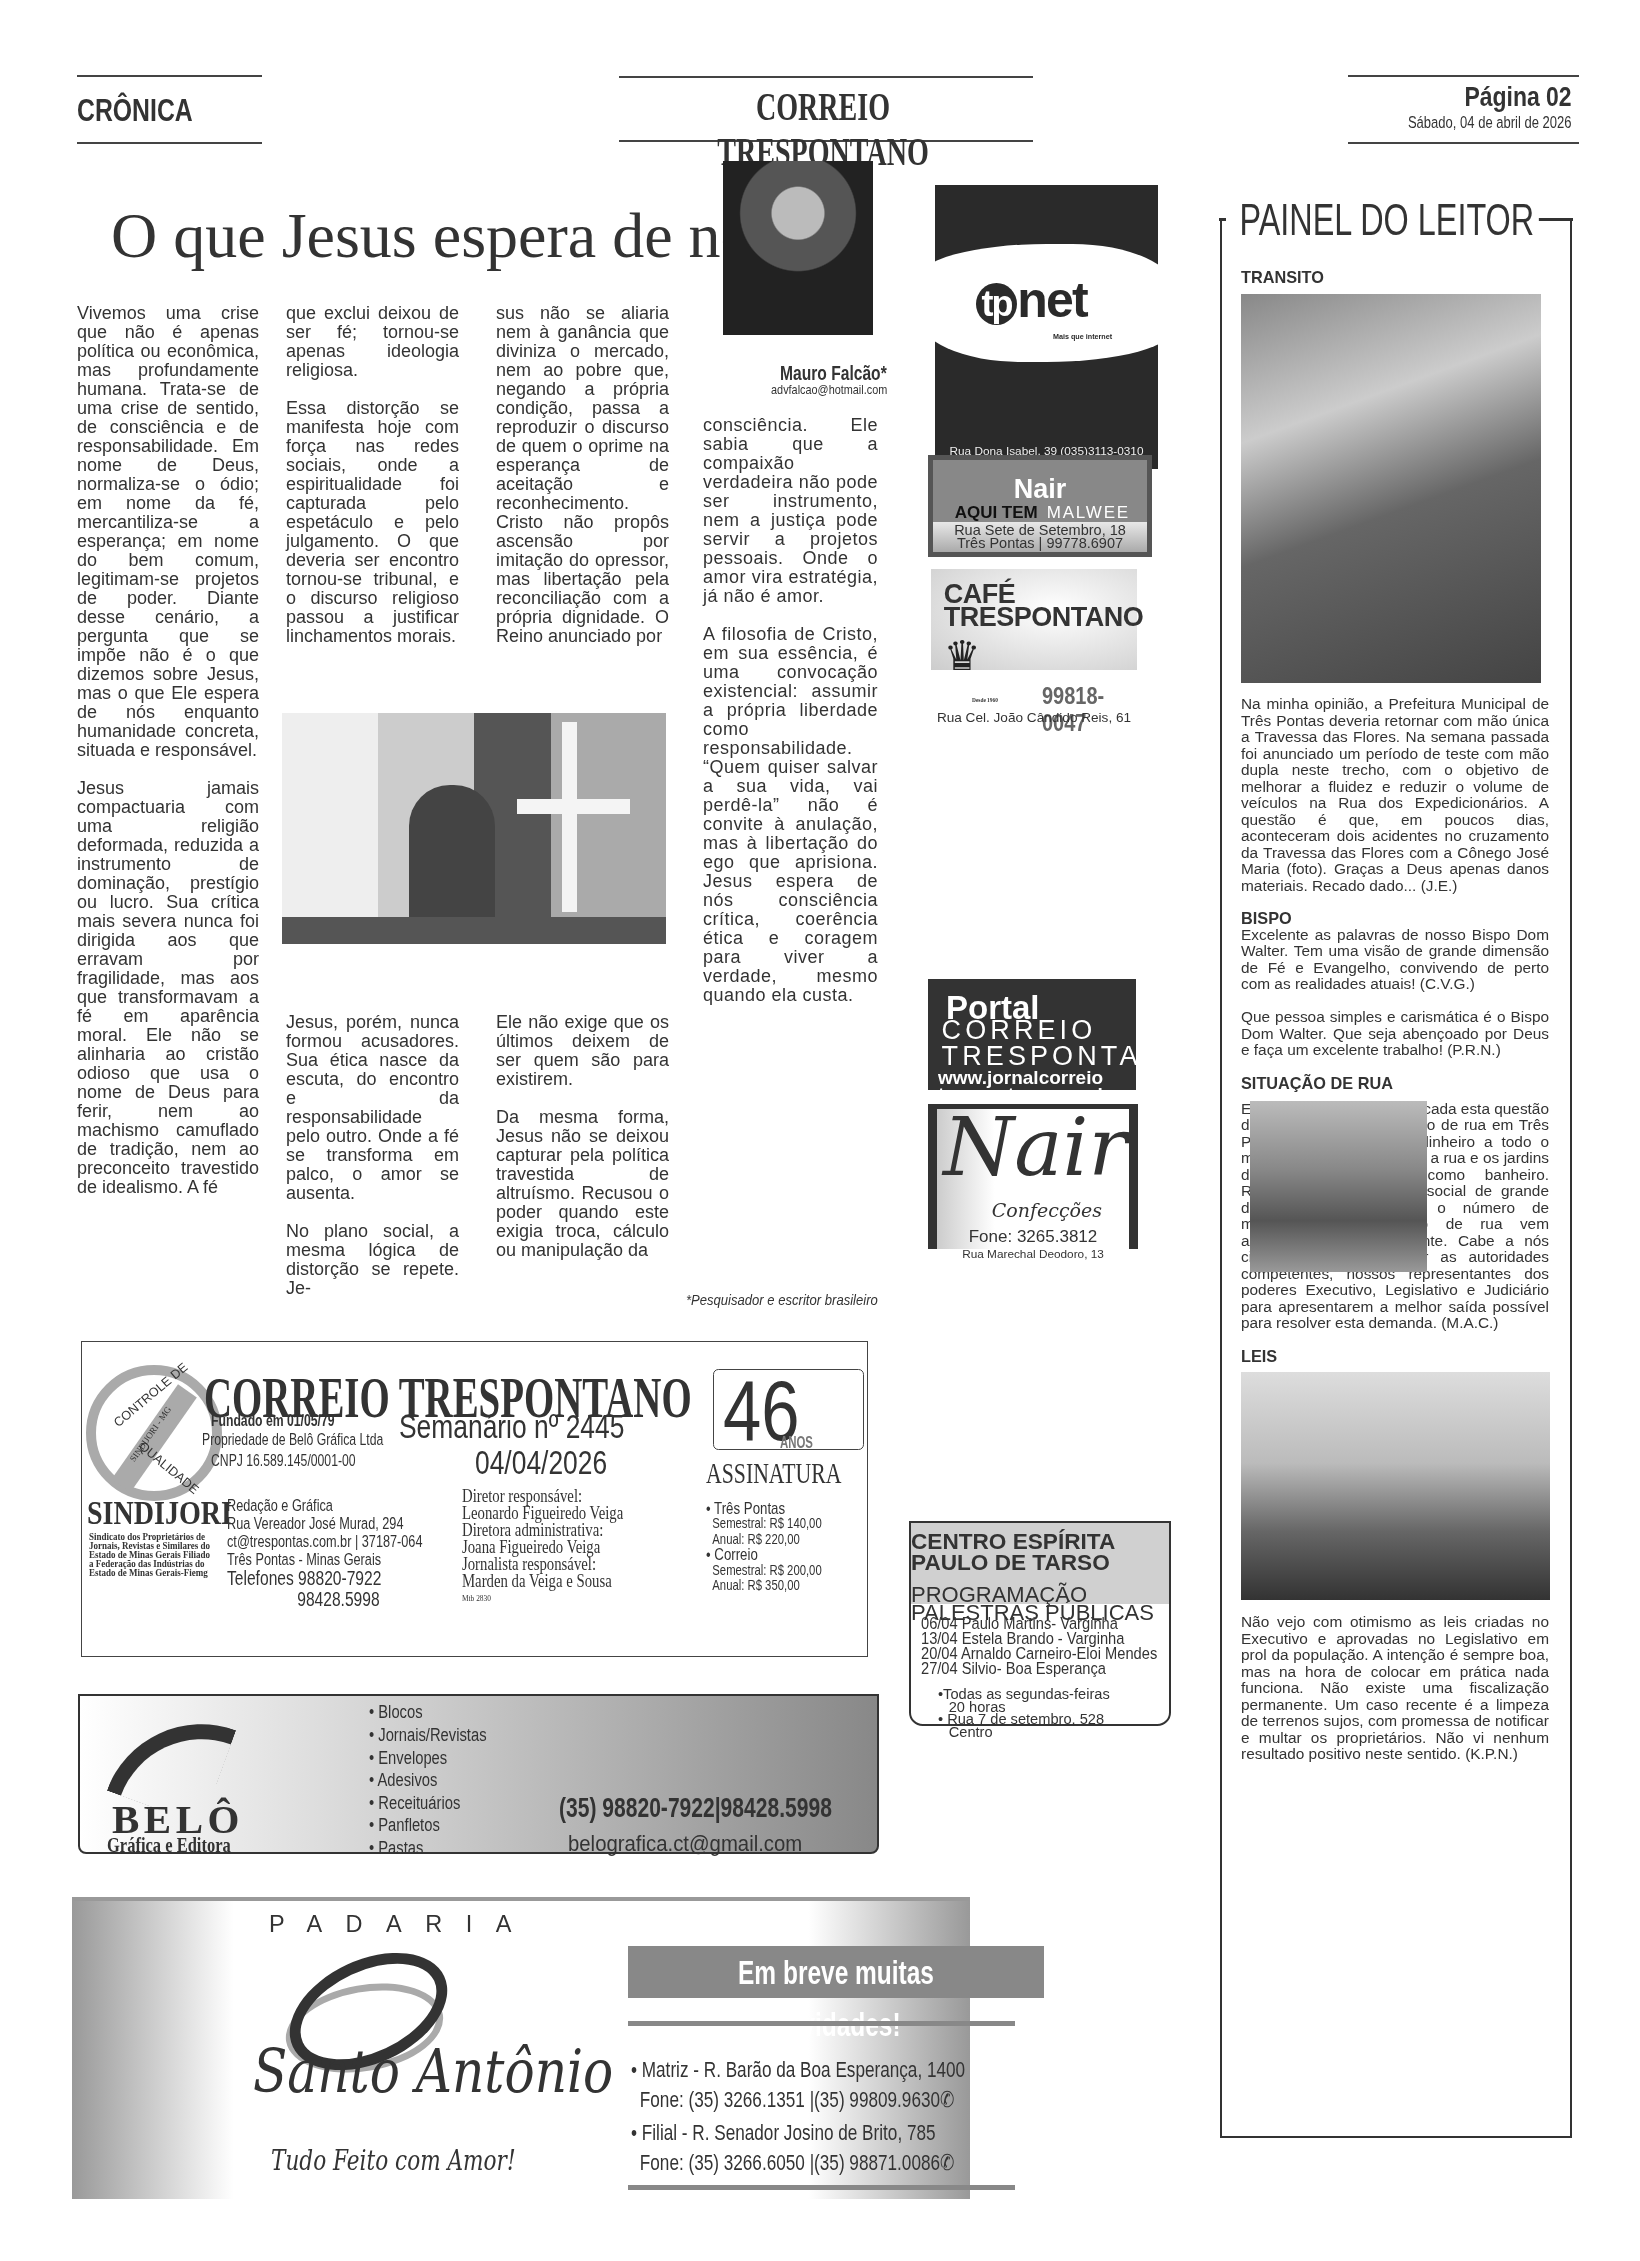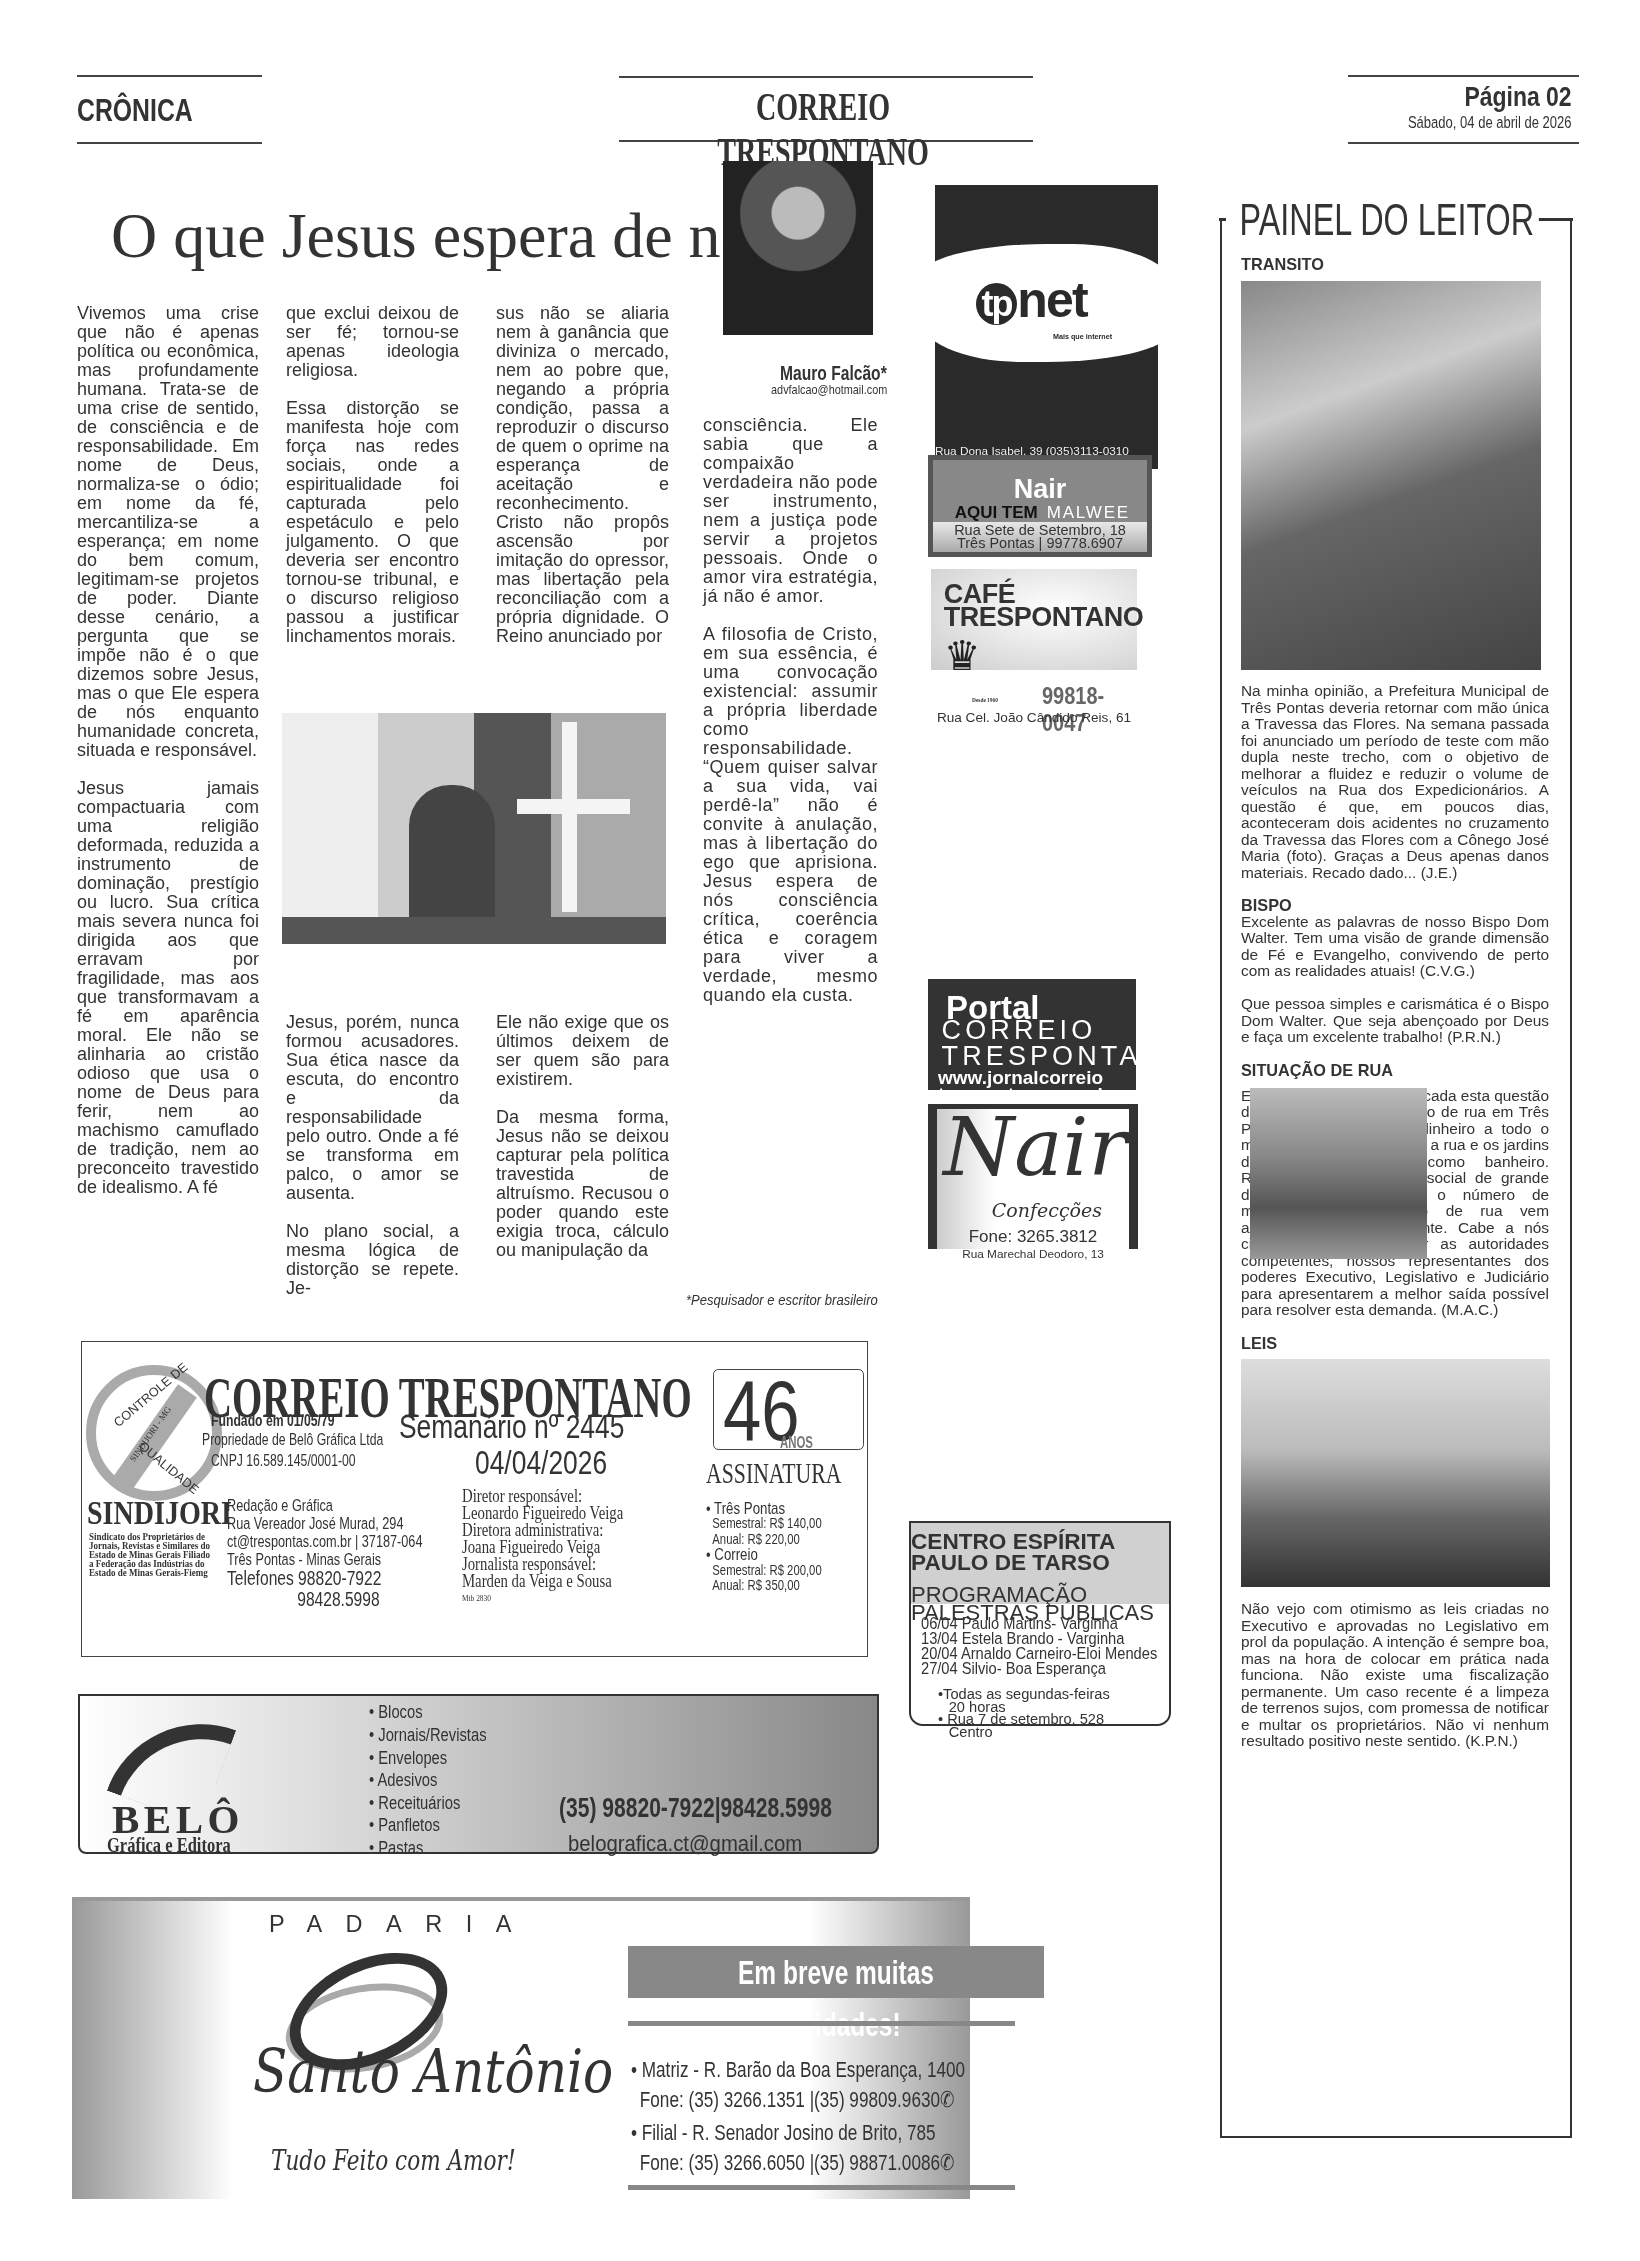--- a/index.html
+++ b/index.html
@@ -18,21 +18,21 @@
   .author-name{position:absolute;right:753px;top:362px;font-weight:bold;font-size:20px;transform:scaleX(0.78);transform-origin:right top;}
   .author-mail{position:absolute;right:753px;top:382px;font-size:13.6px;transform:scaleX(0.8);transform-origin:right top;}
   .footnote{position:absolute;right:762px;top:1291px;font-style:italic;font-size:15.4px;transform:scaleX(0.85);transform-origin:right top;}
   
   .ad{position:absolute;}
   .tpnet{left:935px;top:185px;width:223px;height:284px;background:#2a2a2a;overflow:hidden;}
   .tpnet .wave{position:absolute;left:-18px;right:-18px;top:59px;height:118px;background:#fff;border-radius:50% 40% 50% 40%/30% 40% 30% 40%;}
   .tpnet .logo{position:absolute;left:41px;top:86px;font-weight:bold;font-size:50px;color:#2a2a2a;letter-spacing:-1.8px;}
   .tpnet .logo .tp{display:inline-block;background:#2a2a2a;color:#fff;border-radius:50%;padding:0 5.4px;font-size:36px;vertical-align:middle;}
   .tpnet .tag{position:absolute;left:118px;top:147px;font-size:7.2px;font-weight:bold;color:#2a2a2a;}
-  .tpnet .addr{position:absolute;left:0;right:0;bottom:11.3px;color:#eee;font-size:11.8px;}
+  .tpnet .addr{position:absolute;left:0;right:0;bottom:11.3px;text-align:center;color:#eee;font-size:11.8px;}
   .nair1{left:928px;top:455px;width:224px;height:102px;background:#555;padding:0;}
   .nair1 .inner{position:absolute;left:5.4px;top:5.4px;right:5.4px;bottom:5.4px;background:#888;}
   .nair1 .name{position:absolute;left:0;right:0;top:13.6px;text-align:center;color:#fff;font-weight:bold;font-size:27px;}
   .nair1 .aqui{position:absolute;left:13.6px;right:9px;top:43px;text-align:center;font-weight:bold;font-size:17px;color:#111;}
   .nair1 .aqui span{color:#fff;font-weight:normal;letter-spacing:1.8px;margin-left:9px;}
   .nair1 .bot{position:absolute;left:0;right:0;bottom:0;height:28px;background:linear-gradient(#e8e8e8,#aaa);text-align:center;font-size:14.5px;line-height:13.6px;color:#333;padding-top:1.8px;}
   .cafe{left:931px;top:569px;width:206px;height:101px;background:radial-gradient(ellipse at 60% 40%,#fff,#ccc);padding:0;}
   .cafe .t1{position:absolute;left:12.7px;top:13.6px;font-weight:bold;font-size:27px;line-height:23.5px;color:#333;letter-spacing:-0.5px;}
   .cafe .crown{position:absolute;left:12.7px;top:63px;font-size:41px;color:#222;}
   .cafe .desde{position:absolute;left:41px;top:128px;font-size:5.4px;font-family:"Liberation Serif",serif;font-weight:bold;}
@@ -319,21 +319,21 @@
   </div>
   <div class="hr" style="top:284px;"></div>
 </div>
 
 <div class="ad painel">
   <div class="tl"></div>
   <div class="tr"></div>
 </div>
 <div class="abs painel-title">PAINEL DO LEITOR</div>
 
-<div class="pcol" style="top:256px;">
+<div class="pcol" style="top:269px;">
   <h4>TRANSITO</h4>
   <div class="photo" style="position:relative;width:300px;height:389px;margin:8.1px 0 13.6px 0;background:linear-gradient(160deg,#888,#ccc 30%,#666 55%,#444);"></div>
   <p>Na minha opinião, a Prefeitura Municipal de Três Pontas deveria retornar com mão única a Travessa das Flores. Na semana passada foi anunciado um período de teste com mão dupla neste trecho, com o objetivo de melhorar a fluidez e reduzir o volume de veículos na Rua dos Expedicionários. A questão é que, em poucos dias, aconteceram dois acidentes no cruzamento da Travessa das Flores com a Cônego José Maria (foto). Graças a Deus apenas danos materiais. Recado dado... (J.E.)</p>
   <h4>BISPO</h4>
   <p>Excelente as palavras de nosso Bispo Dom Walter. Tem uma visão de grande dimensão de Fé e Evangelho, convivendo de perto com as realidades atuais! (C.V.G.)</p>
   <p>Que pessoa simples e carismática é o Bispo Dom Walter. Que seja abençoado por Deus e faça um excelente trabalho! (P.R.N.)</p>
   <h4>SITUAÇÃO DE RUA</h4>
   <div style="margin-top:9px;">
     <div class="photo" style="float:right;width:177px;height:171px;margin:0 0 2.7px 9px;background:linear-gradient(180deg,#bbb,#888 40%,#555 70%,#999);"></div>
     <p>Está cada vez mais complicada esta questão dos moradores em situação de rua em Três Pontas. Muitos pedindo dinheiro a todo o momento, outros utilizando a rua e os jardins das praças públicas como banheiro. Realmente uma questão social de grande dificuldade, sendo que o número de moradores em situação de rua vem aumentando gradativamente. Cabe a nós cidadãos comuns, cobrar as autoridades competentes, nossos representantes dos poderes Executivo, Legislativo e Judiciário para apresentarem a melhor saída possível para resolver esta demanda.  (M.A.C.)</p>

